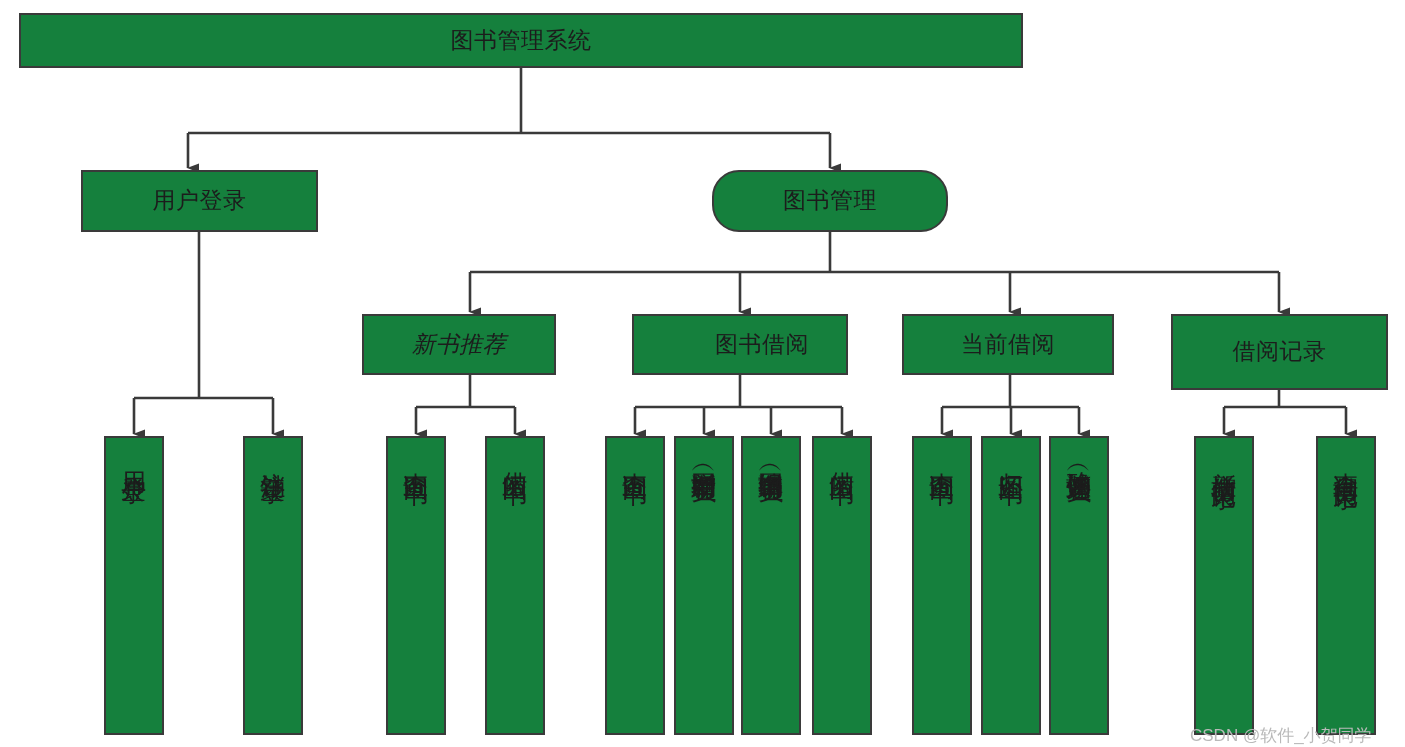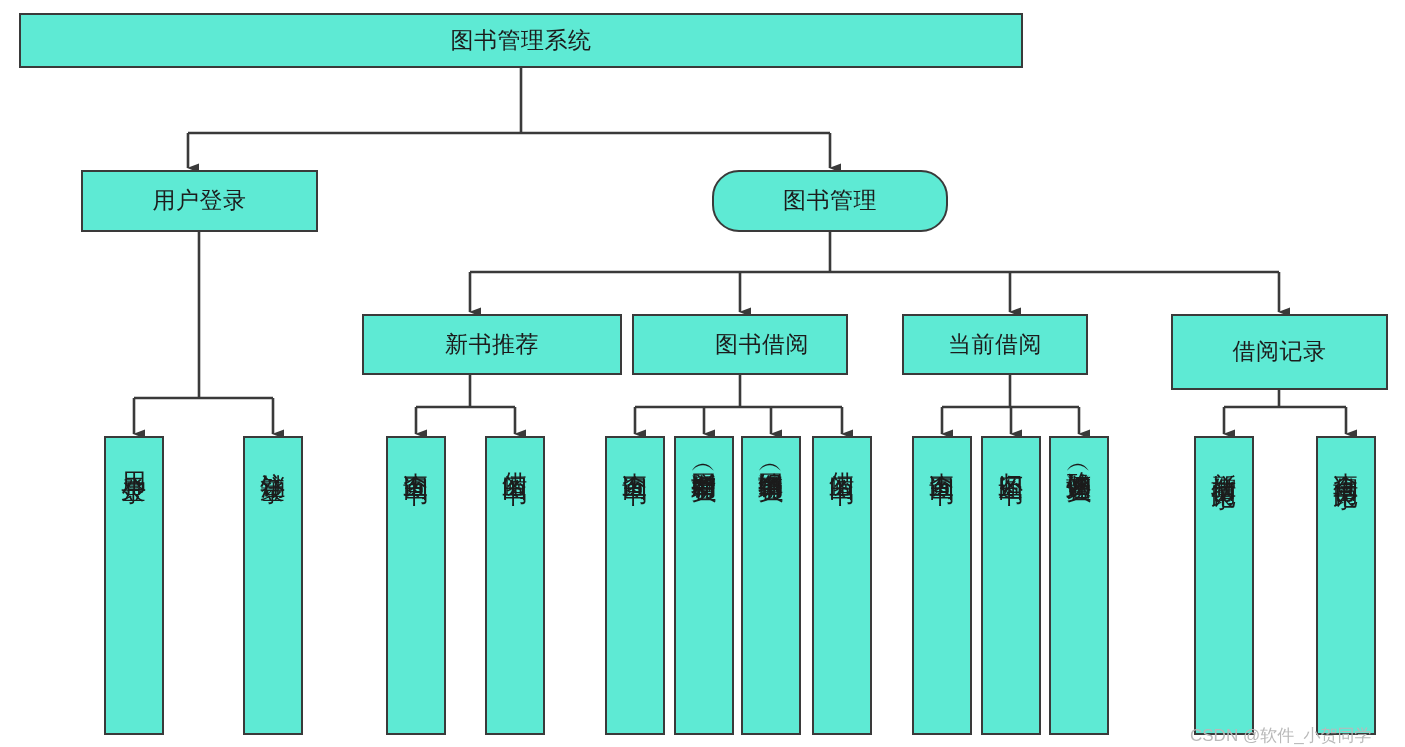--- a/index.html
+++ b/index.html
@@ -21,21 +21,21 @@
     position: absolute;
     left: 0;
     top: 0;
     width: 1405px;
     height: 747px;
     pointer-events: none;
   }
   .node {
     position: absolute;
     box-sizing: border-box;
-    background: #5eead4;
+    background: #15803d;
     border: 2px solid #3a3a3a;
     display: flex;
     align-items: center;
     justify-content: center;
     color: #1c1c1c;
   }
   .node .label {
     display: block;
     text-align: center;
     line-height: 1.18;
@@ -117,27 +117,27 @@
   <div id="node-layer">
       <div class="node horizontal" style="left: 19px; top: 13px; width: 1004px; height: 55px; border-color: rgb(58, 58, 58); color: rgb(28, 28, 28);">
         <span class="label">图书管理系统</span>
       </div>
       <div class="node horizontal" style="left: 81px; top: 170px; width: 237px; height: 62px; border-color: rgb(58, 58, 58); color: rgb(28, 28, 28);">
         <span class="label">用户登录</span>
       </div>
       <div class="node horizontal" style="left: 712px; top: 170px; width: 236px; height: 62px; border-color: rgb(58, 58, 58); color: rgb(28, 28, 28); border-radius: 27px;">
         <span class="label">图书管理</span>
       </div>
-      <div class="node horizontal" style="left: 362px; top: 314px; width: 260px; height: 61px; border-color: rgb(58, 58, 58); color: rgb(28, 28, 28);">
+      <div class="node horizontal" style="left: 362px; top: 314px; width: 194px; height: 61px; border-color: rgb(58, 58, 58); color: rgb(28, 28, 28); font-style: italic;">
         <span class="label">新书推荐</span>
       </div>
       <div class="node horizontal" style="left: 632px; top: 314px; width: 216px; height: 61px; border-color: rgb(58, 58, 58); color: rgb(28, 28, 28); padding-left: 44px;">
         <span class="label">图书借阅</span>
       </div>
-      <div class="node horizontal" style="left: 902px; top: 314px; width: 186px; height: 61px; border-color: rgb(58, 58, 58); color: rgb(28, 28, 28);">
+      <div class="node horizontal" style="left: 902px; top: 314px; width: 212px; height: 61px; border-color: rgb(58, 58, 58); color: rgb(28, 28, 28);">
         <span class="label">当前借阅</span>
       </div>
       <div class="node horizontal" style="left: 1171px; top: 314px; width: 217px; height: 76px; border-color: rgb(58, 58, 58); color: rgb(28, 28, 28);">
         <span class="label">借阅记录</span>
       </div>
       <div class="node vertical" style="left: 104px; top: 436px; width: 60px; height: 299px; border-color: rgb(58, 58, 58); color: rgb(28, 28, 28);">
         <span class="label">用户登录</span>
       </div>
       <div class="node vertical" style="left: 243px; top: 436px; width: 60px; height: 299px; border-color: rgb(58, 58, 58); color: rgb(28, 28, 28);">
         <span class="label">注销登录</span>

